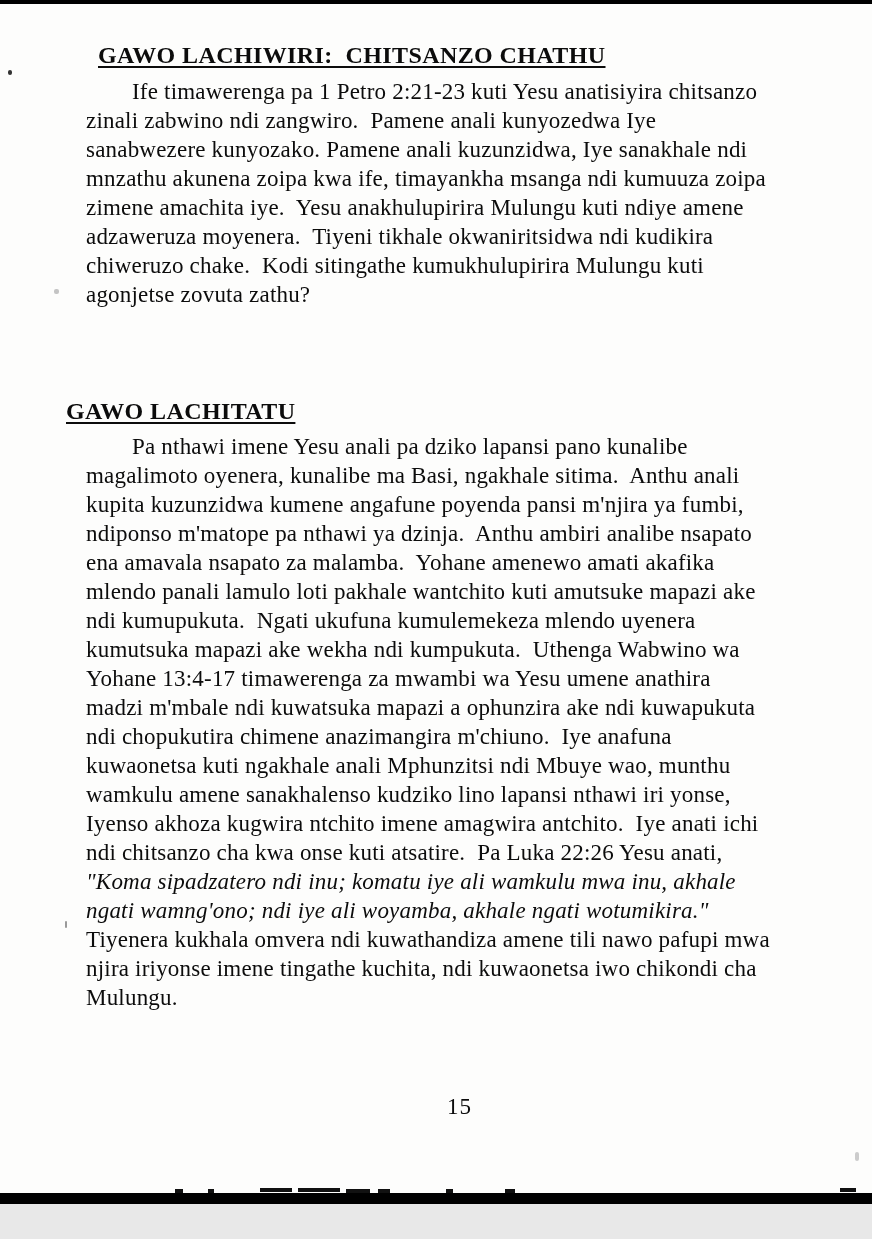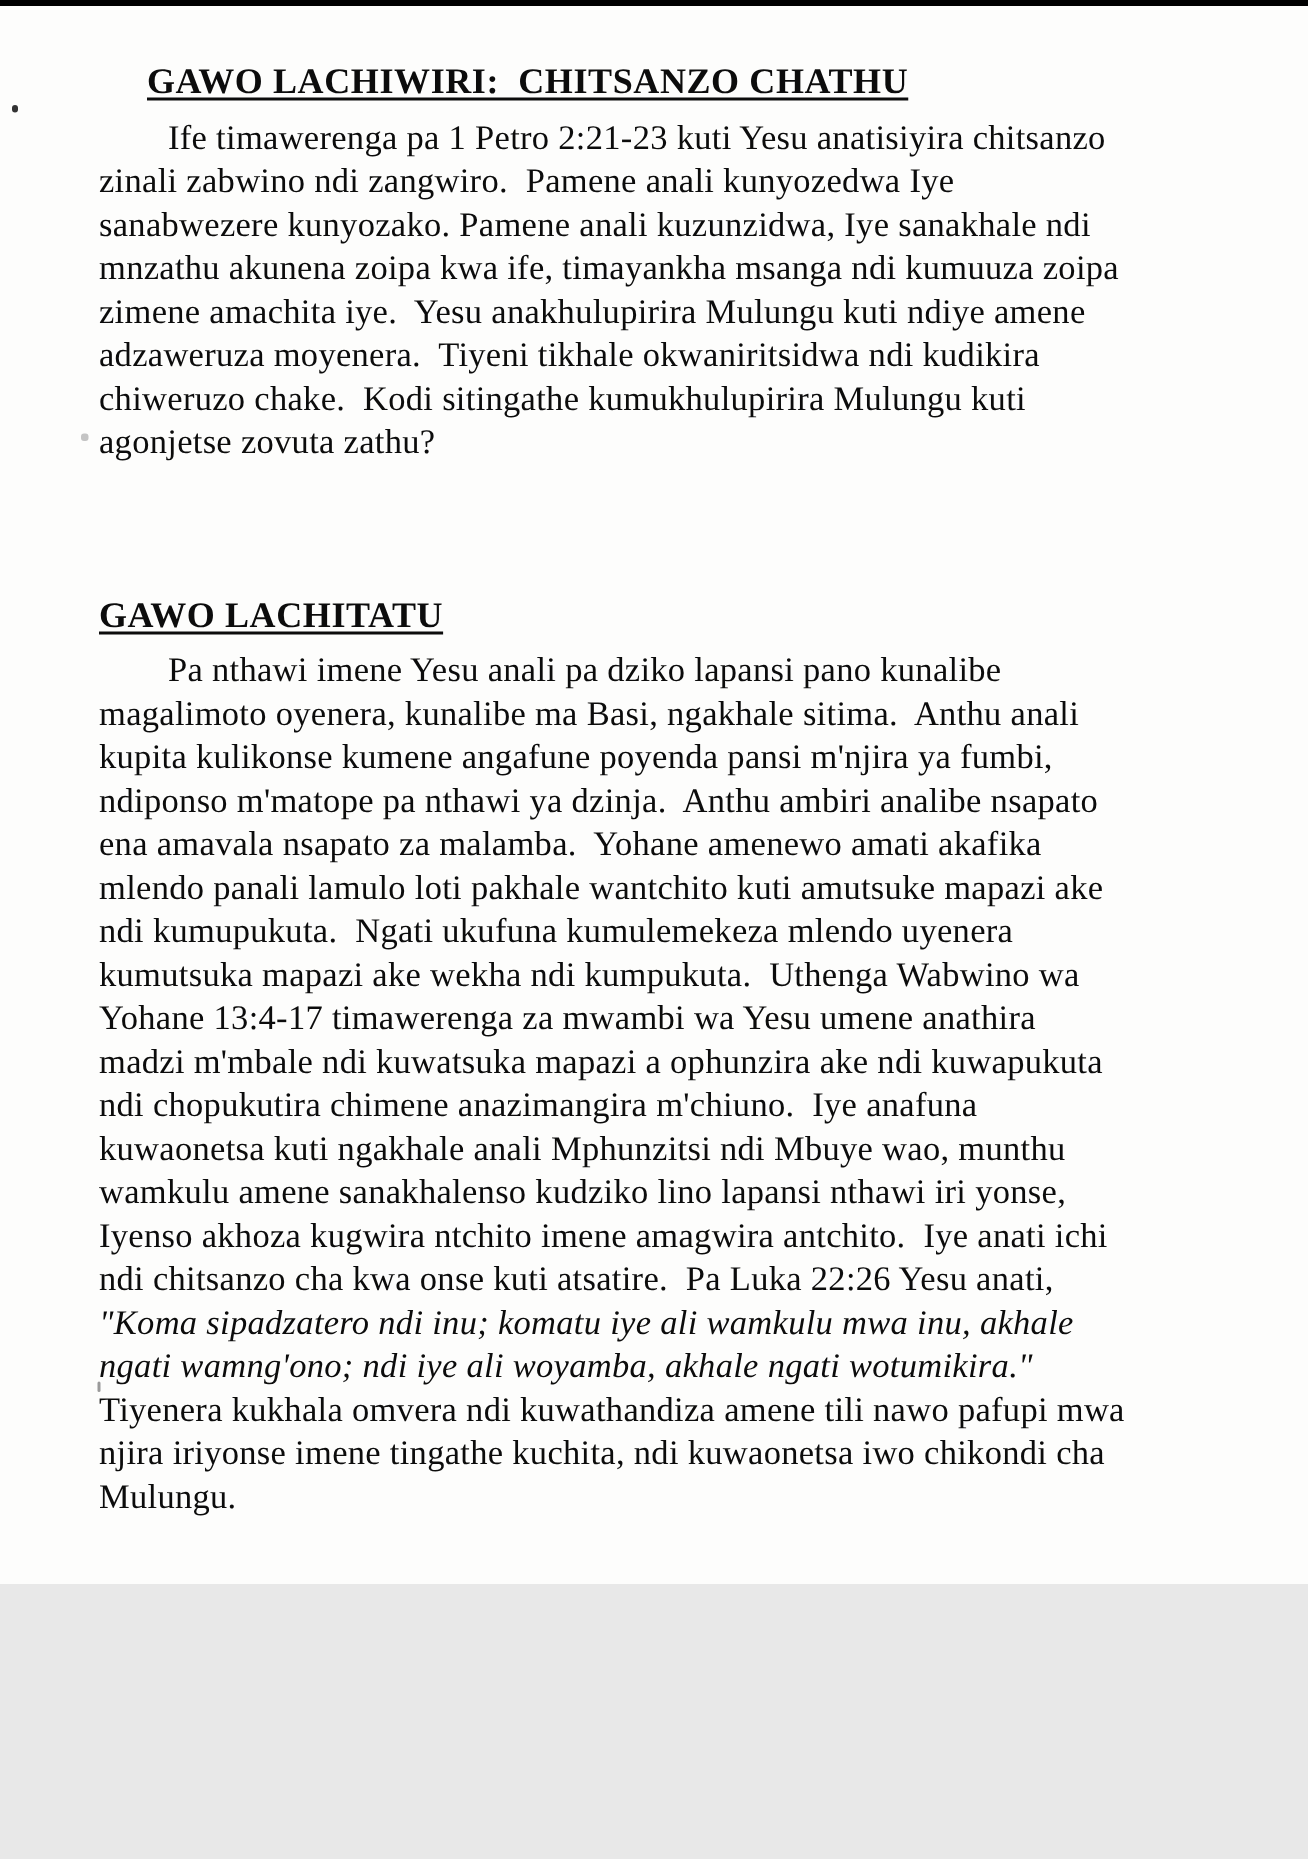--- a/index.html
+++ b/index.html
@@ -1,18 +1,18 @@
 <!DOCTYPE html>
 <html><head>
 <meta charset="utf-8">
 <style>
   html,body{margin:0;padding:0;background:#e8e8e8;}
   .sheet{
     position:relative;
-    width:872px;height:1056px;
+    width:872px;height:1204px;
     background:#fdfdfc;
     overflow:hidden;
     font-family:"Liberation Serif","DejaVu Serif",serif;
     color:#0c0c0c;
   }
   .scan-edge-top{
     position:absolute;top:0;left:0;width:100%;height:4px;background:#000;
   }
   .scan-edge-bottom{
     position:absolute;top:1193px;left:0;width:100%;height:46px;background:#000;
@@ -28,20 +28,21 @@
     text-underline-offset:3px;
     white-space:pre;
   }
   .lines{position:absolute;left:66px;width:790px;}
   .line{
     font-size:23px;
     line-height:29px;
     height:29px;
     letter-spacing:0.2px;
     white-space:pre;
+    margin-left:20px;
   }
   .line.indent{padding-left:46px;}
   .line.italic{font-style:italic;font-weight:500;}
   .page-number{
     position:absolute;top:1094px;left:447px;
     font-size:23px;letter-spacing:1px;
   }
   #heading-1{position:absolute;top:42px;left:98px;}
   #heading-2{position:absolute;top:398px;left:66px;}
   #para-1{top:77px;}
@@ -65,21 +66,21 @@
       <div class="line">adzaweruza moyenera.  Tiyeni tikhale okwaniritsidwa ndi kudikira</div>
       <div class="line">chiweruzo chake.  Kodi sitingathe kumukhulupirira Mulungu kuti</div>
       <div class="line">agonjetse zovuta zathu?</div>
     </div>
 
   <div id="heading-2" class="section-heading">GAWO LACHITATU</div>
 
   <div id="para-2" class="lines">
       <div class="line indent">Pa nthawi imene Yesu anali pa dziko lapansi pano kunalibe</div>
       <div class="line">magalimoto oyenera, kunalibe ma Basi, ngakhale sitima.  Anthu anali</div>
-      <div class="line">kupita kulikonse kumene angafune poyenda pansi m'njira ya fumbi,</div>
+      <div class="line">kupita kuzunzidwa kumene angafune poyenda pansi m'njira ya fumbi,</div>
       <div class="line">ndiponso m'matope pa nthawi ya dzinja.  Anthu ambiri analibe nsapato</div>
       <div class="line">ena amavala nsapato za malamba.  Yohane amenewo amati akafika</div>
       <div class="line">mlendo panali lamulo loti pakhale wantchito kuti amutsuke mapazi ake</div>
       <div class="line">ndi kumupukuta.  Ngati ukufuna kumulemekeza mlendo uyenera</div>
       <div class="line">kumutsuka mapazi ake wekha ndi kumpukuta.  Uthenga Wabwino wa</div>
       <div class="line">Yohane 13:4-17 timawerenga za mwambi wa Yesu umene anathira</div>
       <div class="line">madzi m'mbale ndi kuwatsuka mapazi a ophunzira ake ndi kuwapukuta</div>
       <div class="line">ndi chopukutira chimene anazimangira m'chiuno.  Iye anafuna</div>
       <div class="line">kuwaonetsa kuti ngakhale anali Mphunzitsi ndi Mbuye wao, munthu</div>
       <div class="line">wamkulu amene sanakhalenso kudziko lino lapansi nthawi iri yonse,</div>

